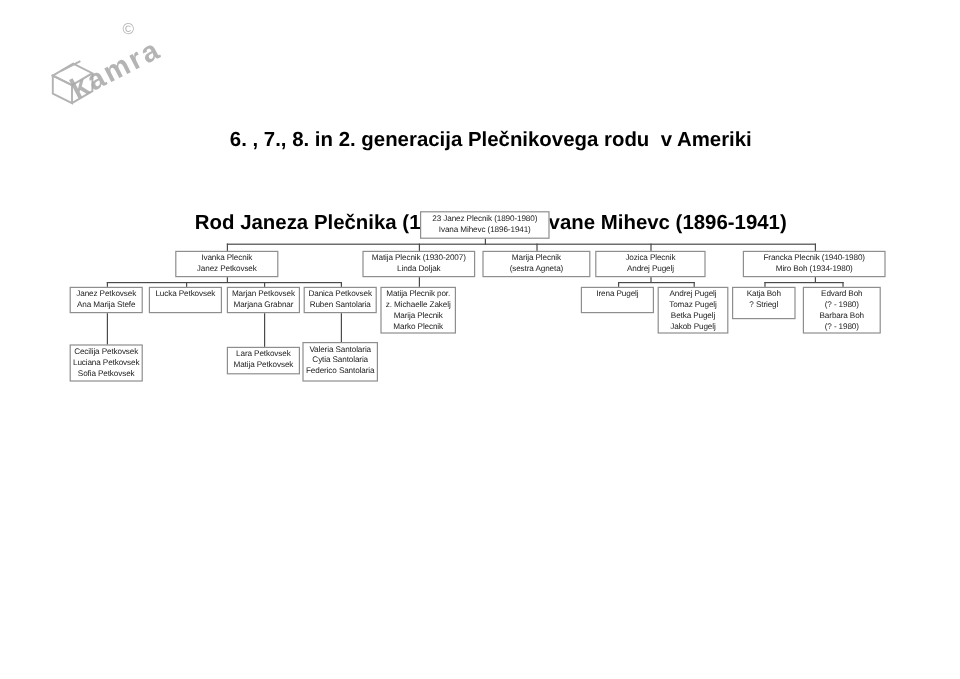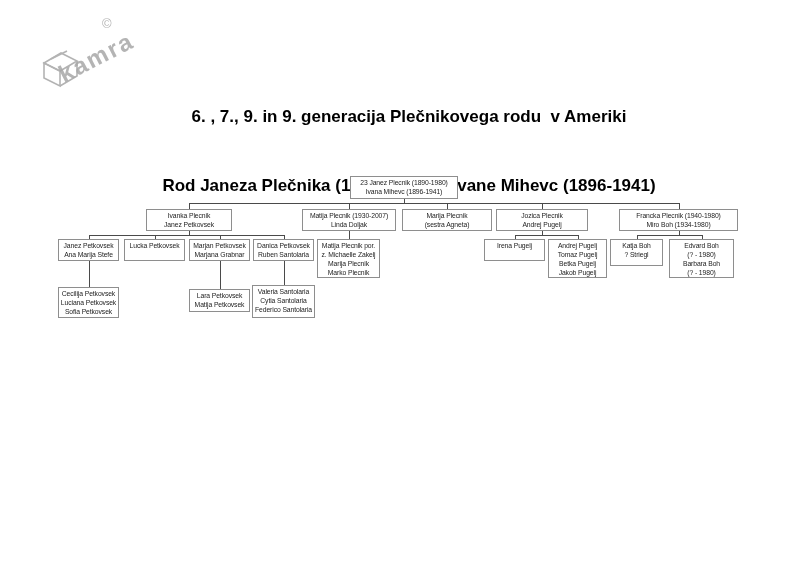--- a/index.html
+++ b/index.html
@@ -27,21 +27,21 @@
         <path d="M8 57 L8 72 L24 80 L24 65 Z"></path>
         <path d="M41 55 L41 70 L24 80"></path>
         <path d="M15 53 L31 45"></path>
       </g>
       <text x="28" y="77" transform="rotate(-27 28 77)" font-family="Liberation Sans, sans-serif" font-size="24" font-weight="600" letter-spacing="2" fill="#a8a8a8" opacity="0.85">kamra</text>
       <text x="66" y="22" font-family="Liberation Sans, sans-serif" font-size="13" fill="#b3b3b3">©</text>
     </svg>
   </div>
 
   <div class="title">
-    <div>6. , 7., 9. in 9. generacija Plečnikovega rodu  v Ameriki</div>
+    <div>6. , 7., 8. in 2. generacija Plečnikovega rodu  v Ameriki</div>
     <div>Rod Janeza Plečnika (1890-1980) in Ivane Mihevc (1896-1941)</div>
   </div>
 
   <div class="tree">
 
     <div class="node" style="left:350px;top:176px;width:108px;height:23px">
         <div>23 Janez Plecnik (1890-1980)</div>
         <div>Ivana Mihevc (1896-1941)</div>
       </div>
 

